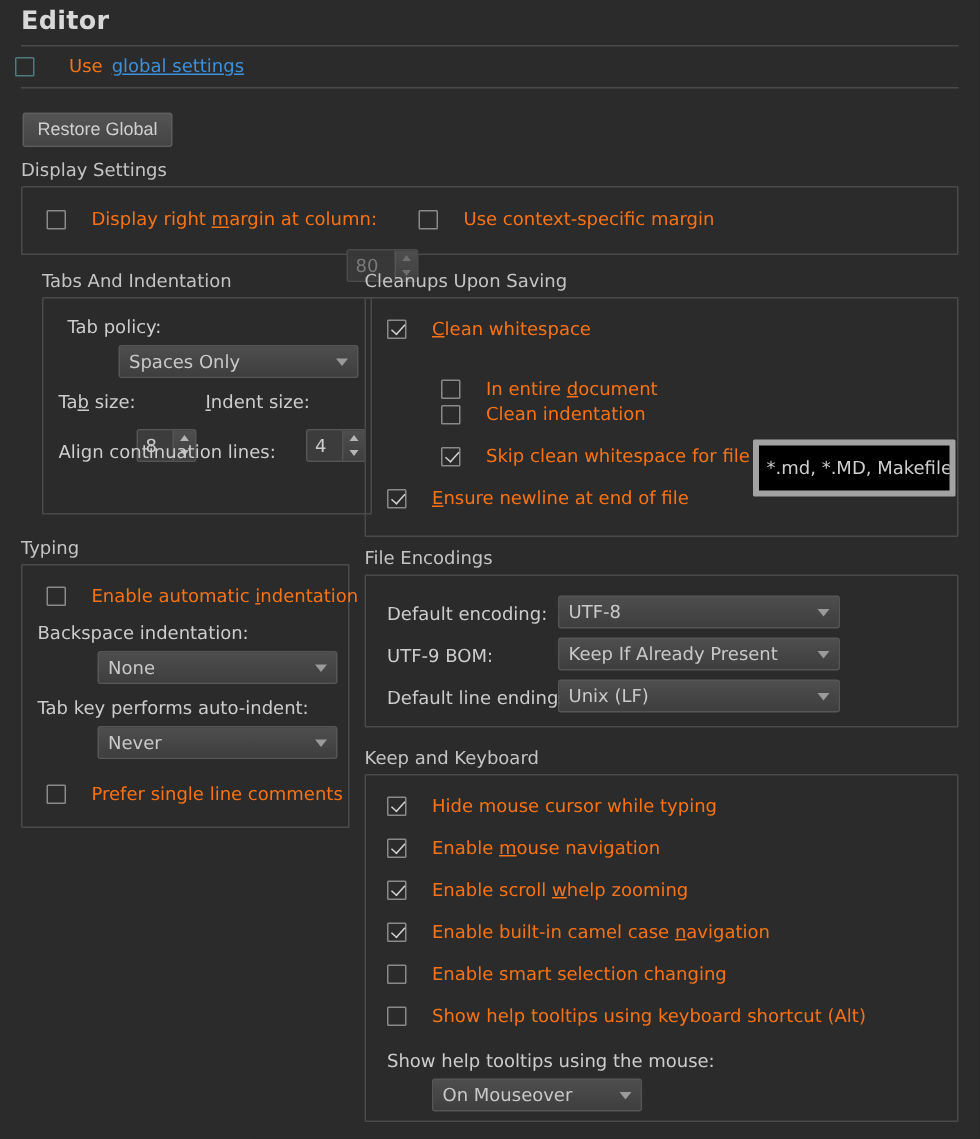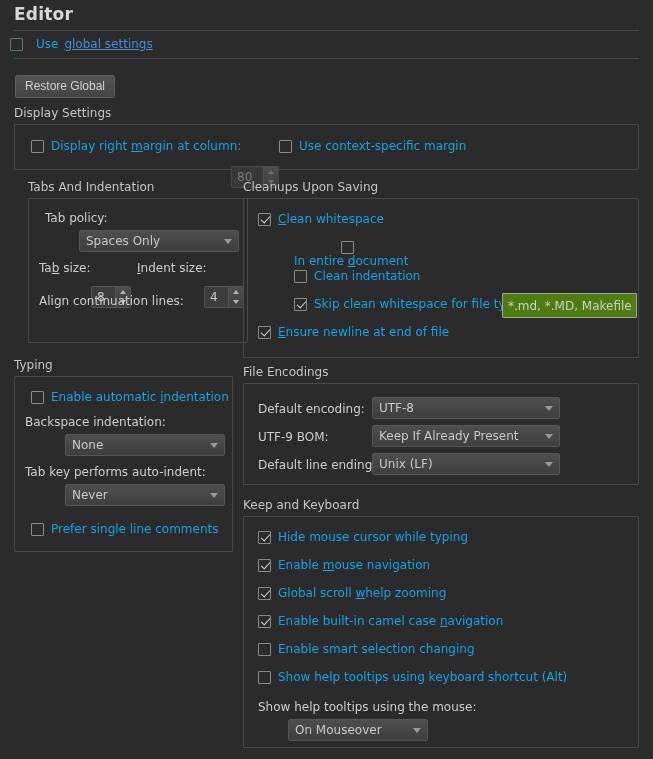--- a/index.html
+++ b/index.html
@@ -75,21 +75,21 @@
   .cb.teal { border-color: #4d7c7c; }
   .cb.checked::after {
     content: "";
     position: absolute;
     left: 4px; top: 0px;
     width: 4px; height: 8px;
     border: solid #d5d5d5;
     border-width: 0 1.6px 1.6px 0;
     transform: rotate(42deg);
   }
-  .cb-label { color: #0ea5e9; font-size: 12px; }
+  .cb-label { color: #f97316; font-size: 12px; margin-left: 10px; }
   .mn { text-decoration: underline; }
 
   
   .lbl { position: absolute; font-size: 12px; color: #cdcdcd; white-space: nowrap; }
 
   
   .combo {
     position: absolute;
     background: linear-gradient(#4e4e4e, #3e3e3e);
     border: 1px solid #565656;
@@ -153,23 +153,23 @@
     border-left: 3.5px solid transparent;
     border-right: 3.5px solid transparent;
     border-top: 4px solid #b5b5b5;
   }
   .spinner.disabled .sp-up::after { border-bottom-color: #6e6e6e; }
   .spinner.disabled .sp-dn::after { border-top-color: #6e6e6e; }
 
   
   .textfield {
     position: absolute;
-    height: 25px;
-    border: 1px solid #a3a3a3;
-    background: #4d7c0f;
+    height: 38px;
+    border: 4px solid #a3a3a3;
+    background: #000000;
     color: #cfcfcf;
     font-size: 12px;
     display: flex; align-items: center;
     padding: 0 5px;
     border-radius: 1px;
     white-space: nowrap; overflow: hidden;
     cursor: text;
   }
 </style>
 </head>
@@ -264,21 +264,21 @@
     </div>
   </div>
 
   <div class="group" style="left:243px; top:180px; width:396px; height:178px;">
     <div class="group-title">Cleanups Upon Saving</div>
     <div class="group-body">
       <div class="cb-row" style="left:14px; top:13px;">
         <span class="cb checked"></span>
         <span class="cb-label"><span class="mn">C</span><span>lean whitespace</span></span>
       </div>
-      <div class="cb-row" style="left:50px; top:42px;flex-direction:column;">
+      <div class="cb-row" style="left:50px; top:53px;">
         <span class="cb"></span>
         <span class="cb-label"><span>In entire </span><span class="mn">d</span><span>ocument</span></span>
       </div>
       <div class="cb-row" style="left:50px; top:70px;">
         <span class="cb"></span>
         <span class="cb-label">Clean indentation</span>
       </div>
       <div class="cb-row" style="left:50px; top:98px;">
         <span class="cb checked"></span>
         <span class="cb-label">Skip clean whitespace for file types:</span>
@@ -318,21 +318,21 @@
       <div class="cb-row" style="left:14px; top:13px;">
         <span class="cb checked"></span>
         <span class="cb-label">Hide mouse cursor while typing</span>
       </div>
       <div class="cb-row" style="left:14px; top:41px;">
         <span class="cb checked"></span>
         <span class="cb-label"><span>Enable </span><span class="mn">m</span><span>ouse navigation</span></span>
       </div>
       <div class="cb-row" style="left:14px; top:69px;">
         <span class="cb checked"></span>
-        <span class="cb-label"><span>Global scroll </span><span class="mn">w</span><span>help zooming</span></span>
+        <span class="cb-label"><span>Enable scroll </span><span class="mn">w</span><span>help zooming</span></span>
       </div>
       <div class="cb-row" style="left:14px; top:97px;">
         <span class="cb checked"></span>
         <span class="cb-label"><span>Enable built-in camel case </span><span class="mn">n</span><span>avigation</span></span>
       </div>
       <div class="cb-row" style="left:14px; top:125px;">
         <span class="cb"></span>
         <span class="cb-label">Enable smart selection changing</span>
       </div>
       <div class="cb-row" style="left:14px; top:153px;">

